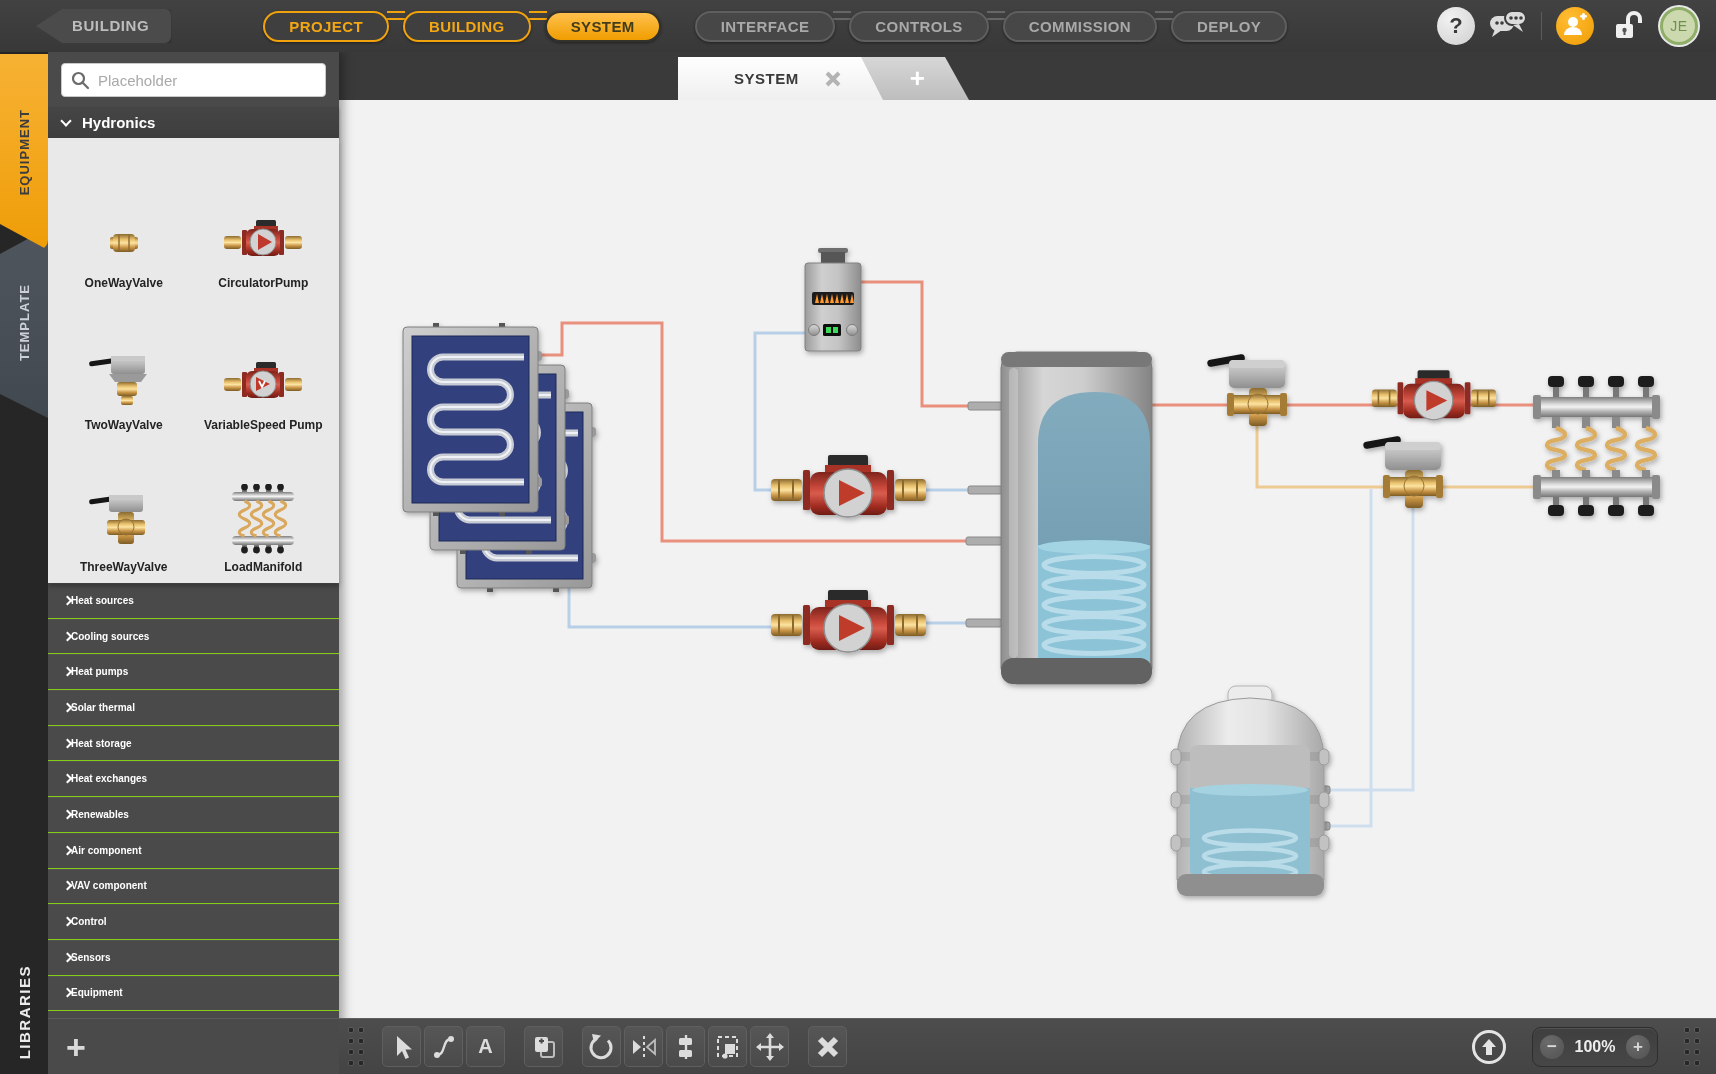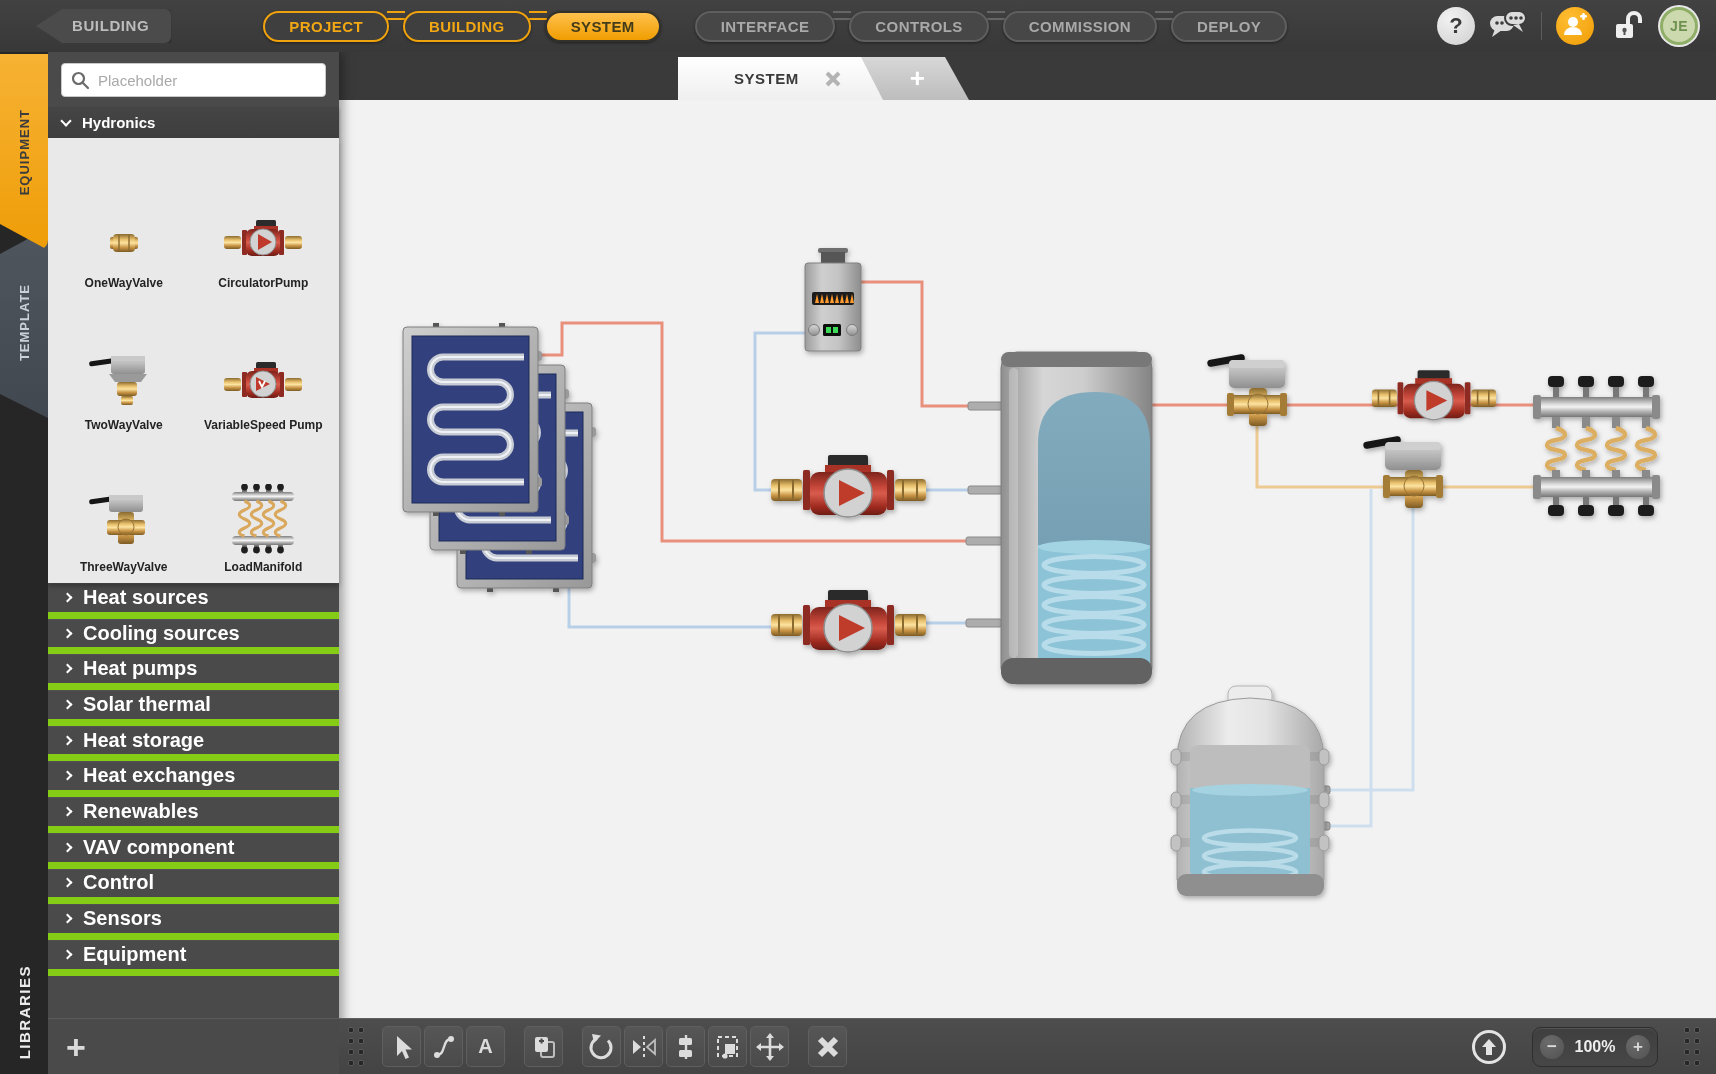--- a/index.html
+++ b/index.html
@@ -15,21 +15,21 @@
   .pill.active   { background:linear-gradient(#ffc14d,#f09d00); border:2px solid #33312c; color:#433c1b; }
   .pill.plain    { background:#474747; border:2px solid #5f5f5f; color:#a9a9a9; }
   .conn { width:18px; height:9px; border-top:2.5px solid #f0a30c; border-bottom:2.5px solid #f0a30c; margin:0 -2px; z-index:1; }
   .conn.gray { border-color:#666; }
   .gap28 { width:34px; }
   .tb-icons { margin-left:auto; margin-right:18px; display:flex; align-items:center; gap:14px; }
   .circ-btn { width:38px; height:38px; border-radius:50%; display:flex; align-items:center; justify-content:center; cursor:pointer; }
   .help { background:radial-gradient(circle at 35% 30%,#f2f2f2,#cfcfcf); color:#3a3a3a; font-weight:bold; font-size:22px; }
   .vdiv { width:1px; height:28px; background:#5c5c5c; }
   .invite { background:radial-gradient(circle at 35% 30%,#ffbd33,#ef9c04); }
-  .avatar { background:#ccd8ae; border:3px solid #8fae67; box-shadow:0 0 0 2px #e9e9e9; color:#6f9150; font-weight:bold; font-size:14px; letter-spacing:.5px; }
+  .avatar { background:#ccd8ae; border:3px solid #8fae67; box-shadow:0 0 0 2px #e9e9e9; color:#6f9150; font-weight:normal; font-size:14px; letter-spacing:.5px; }
 
   
   .edge { position:absolute; left:0; top:52px; width:48px; height:1022px; background:#262626; z-index:30; }
   .vtab { position:absolute; left:0; width:48px; display:flex; align-items:center; justify-content:center; cursor:pointer; }
   .vtab span { writing-mode:vertical-rl; transform:rotate(180deg); font-weight:bold; font-size:13px; letter-spacing:1px; }
   .vtab.equip { top:2px; height:196px; background:linear-gradient(#f7b234,#ee9d07); clip-path:polygon(0 0,100% 0,100% 100%,0 calc(100% - 26px)); border-radius:0 0 10px 0; z-index:3; }
   .vtab.equip span { color:#3c3c3c; }
   .vtab.templ { top:176px; height:190px; background:linear-gradient(#50565e,#424850); clip-path:polygon(0 26px,100% 0,100% 100%,0 calc(100% - 24px)); z-index:2; }
   .vtab.templ span { color:#ccd1d8; }
   .libraries { position:absolute; left:0; top:870px; width:48px; height:180px; display:flex; align-items:center; justify-content:center; }
@@ -43,21 +43,21 @@
   .search-ico { position:absolute; left:9px; top:7px; }
   .sec-head { height:31px; background:linear-gradient(#454545,#3e3e3e); display:flex; align-items:center; gap:12px; padding-left:14px; color:#fff; font-weight:bold; font-size:15px; box-shadow:0 2px 3px rgba(0,0,0,.3); cursor:pointer; }
   .chev { width:8px; height:8px; border-top:2.5px solid #fff; border-right:2.5px solid #fff; display:inline-block; }
   .chev.down { transform:rotate(135deg); margin-top:-3px; }
   .chev.right { transform:rotate(45deg); }
   .eq-panel { background:#e9e9e9; height:445px; padding:10px 6px; display:grid; grid-template-columns:1fr 1fr; grid-auto-rows:142px; justify-items:center; box-shadow:0 3px 5px rgba(0,0,0,.3); }
   .eq-item { width:130px; display:flex; flex-direction:column; align-items:center; justify-content:flex-end; cursor:grab; }
   .eq-item svg { margin-bottom:6px; }
   .eq-label { font-size:12px; font-weight:bold; color:#232323; text-align:right; white-space:nowrap; }
   .cats { flex:1; }
-  .cat { height:35.7px; display:flex; align-items:center; gap:12px; padding-left:16px; color:#fff; font-weight:bold; font-size:20px; border-bottom:7px solid #84cc16; box-shadow:inset 0 1px 0 rgba(255,255,255,.04); cursor:pointer; }
+  .cat { height:35.7px; display:flex; align-items:center; padding-left:16px; color:#fff; font-weight:bold; font-size:10px; border-bottom:1px solid #84cc16; box-shadow:inset 0 1px 0 rgba(255,255,255,.04); cursor:pointer; }
   .cat .chev { width:7px; height:7px; border-width:2px; }
   .add-row { height:56px; display:flex; align-items:center; padding-left:18px; border-top:1px solid #5a5a5a; }
   .add-btn { color:#d9d9d9; font-size:34px; font-weight:bold; line-height:30px; cursor:pointer; }
 
   
   .tabstrip { position:absolute; left:339px; top:52px; width:1377px; height:48px; background:#3a3a3a; z-index:10; }
   .ctab { position:absolute; top:5px; height:43px; display:flex; align-items:center; cursor:pointer; }
   .ctab.plus { left:460px; width:170px; background:linear-gradient(#d7d7d7,#bdbdbd); clip-path:polygon(0 0,calc(100% - 24px) 0,100% 100%,0 100%); z-index:1; justify-content:flex-end; padding-right:44px; }
   .ctab.plus span { color:#fff; font-size:26px; font-weight:bold; }
   .ctab.sys { left:339px; width:205px; background:linear-gradient(#ffffff,#efefef); clip-path:polygon(0 0,calc(100% - 22px) 0,100% 100%,0 100%); z-index:2; padding-left:56px; gap:26px; }
@@ -285,20 +285,24 @@
       <div class="cat">
           <span class="chev right"></span>
           <span>Heat exchanges</span>
         </div>
       <div class="cat">
           <span class="chev right"></span>
           <span>Renewables</span>
         </div>
       <div class="cat">
           <span class="chev right"></span>
+          <span>Air component</span>
+        </div>
+      <div class="cat">
+          <span class="chev right"></span>
           <span>VAV component</span>
         </div>
       <div class="cat">
           <span class="chev right"></span>
           <span>Control</span>
         </div>
       <div class="cat">
           <span class="chev right"></span>
           <span>Sensors</span>
         </div>

